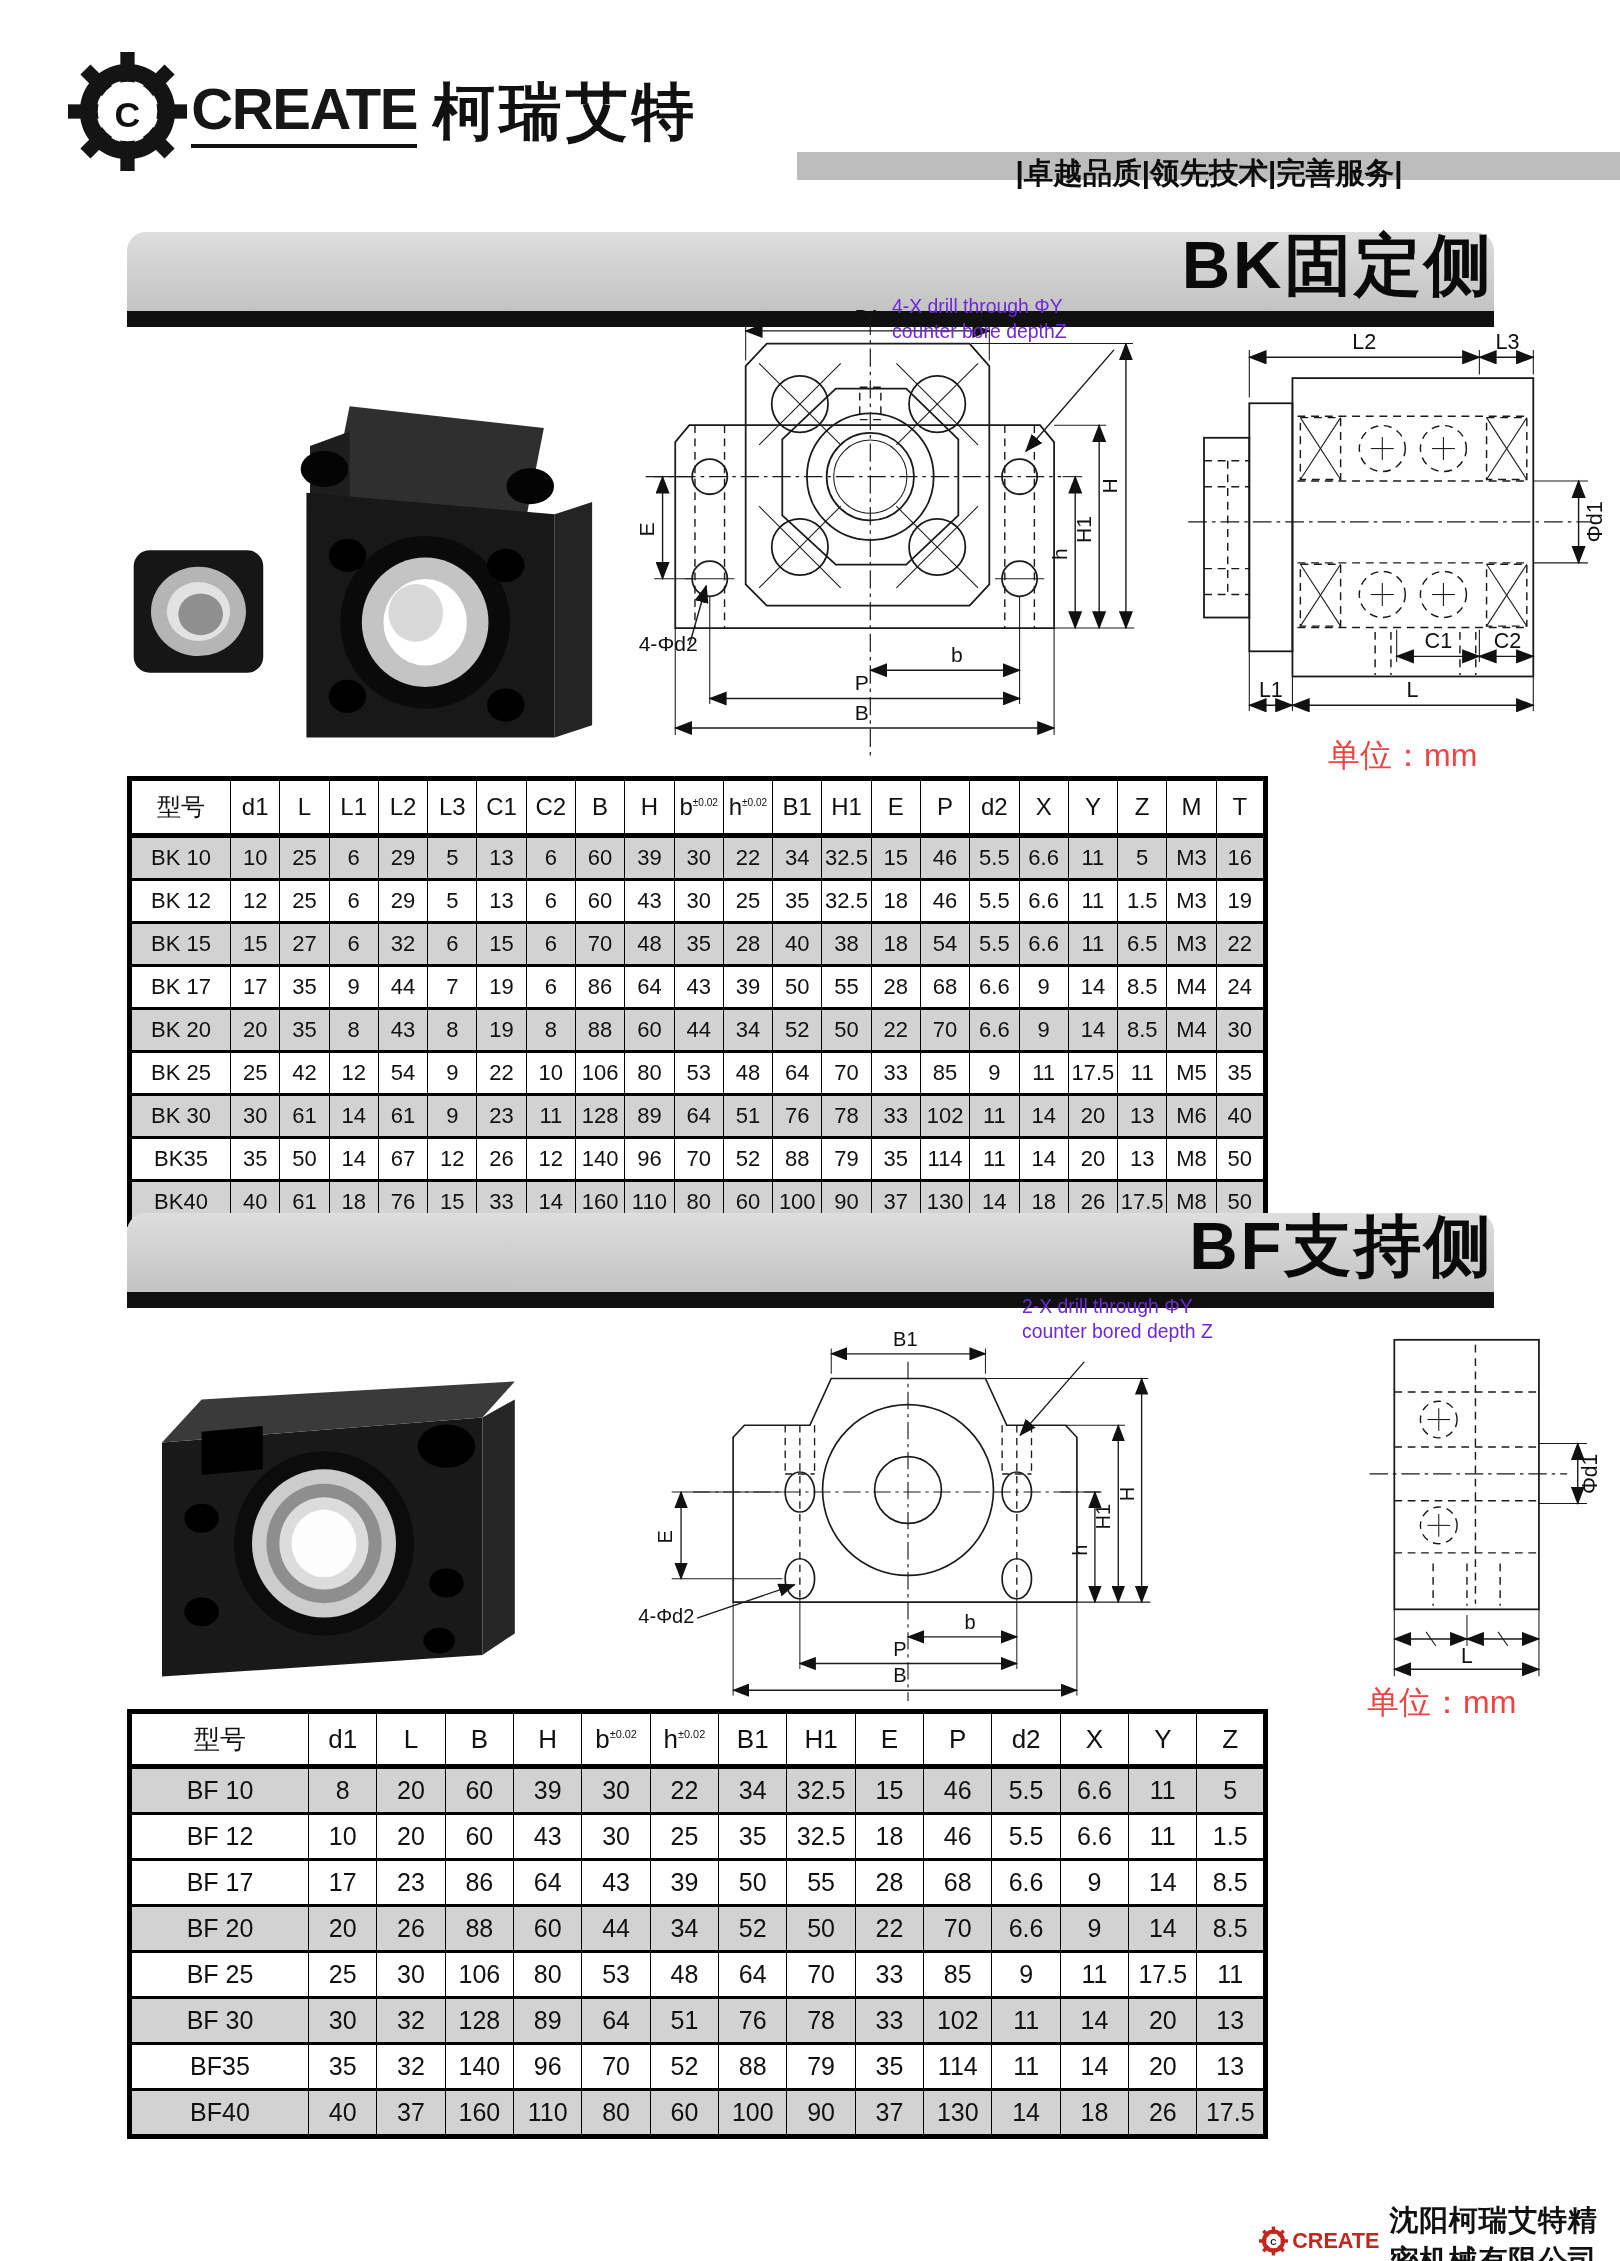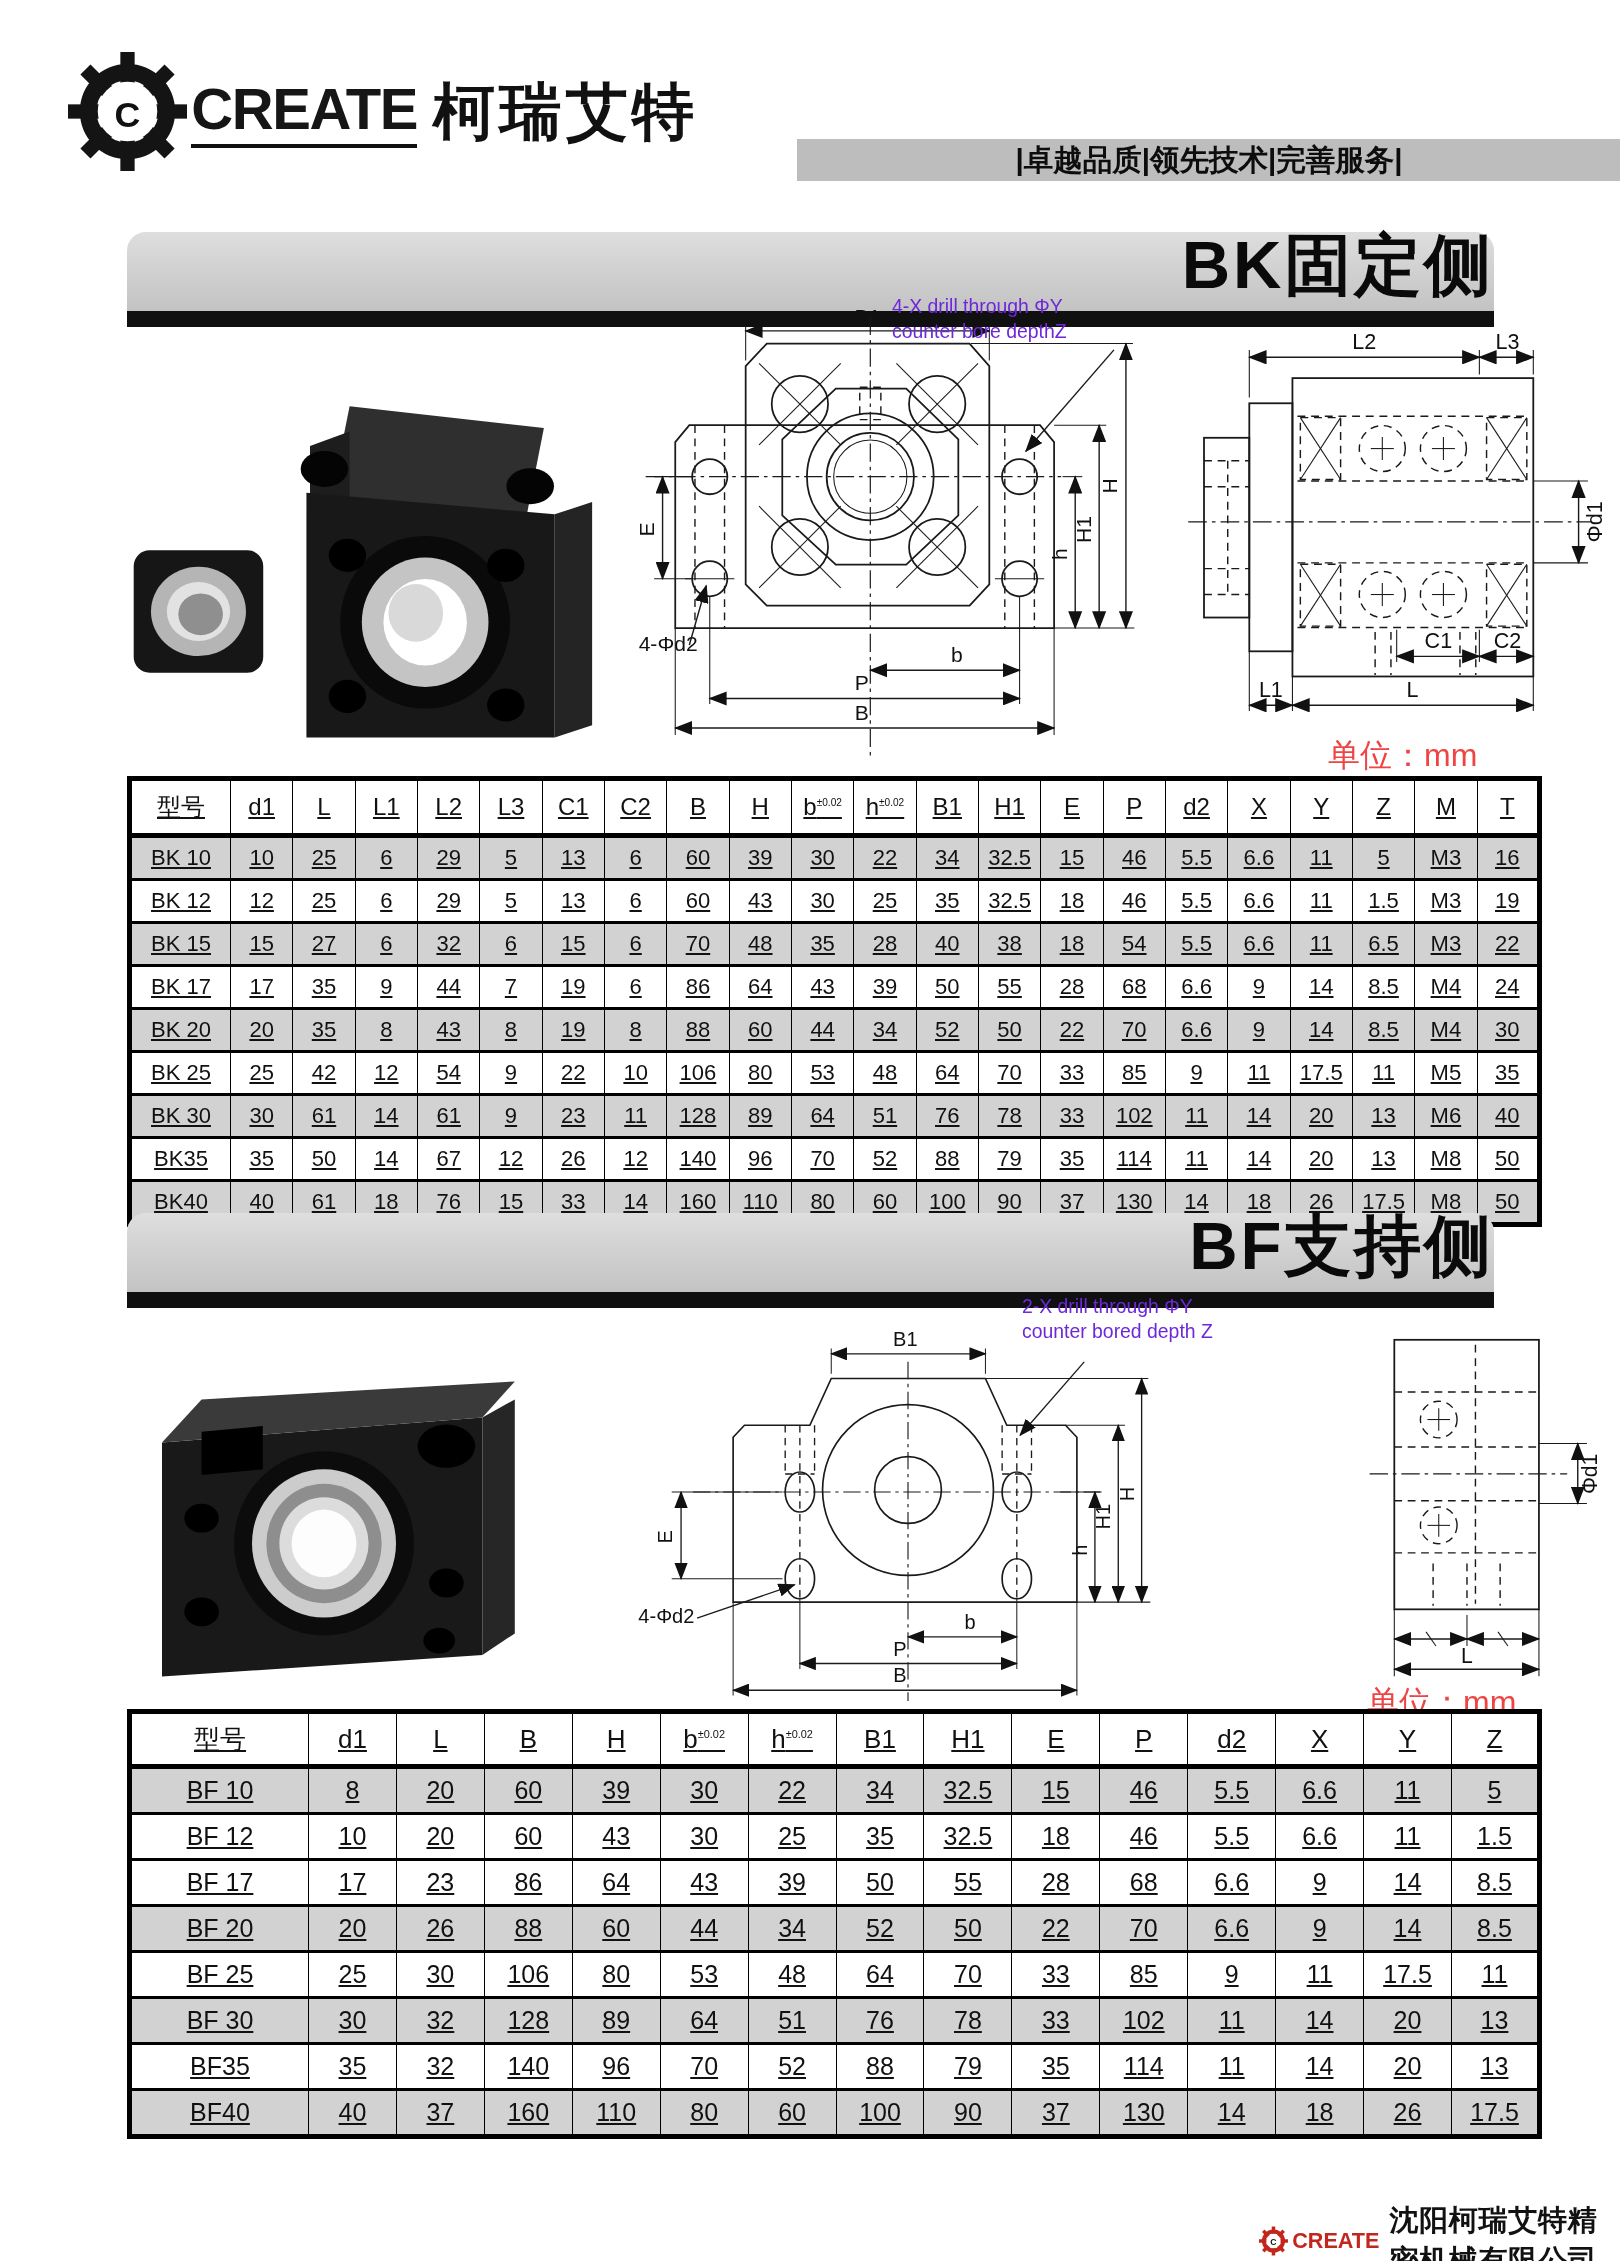--- a/index.html
+++ b/index.html
@@ -5,41 +5,41 @@
   html,body{margin:0;padding:0;background:#ffffff;}
   .sheet{position:relative;width:1621px;height:2261px;background:#fff;overflow:hidden;
          font-family:"Liberation Sans",sans-serif;color:#111;}
   
   .logo{position:absolute;left:68px;top:52px;display:flex;align-items:center;}
   .gear{width:119px;height:119px;}
   .gear-sm{width:52px;height:52px;}
   .brand-en{font-size:58px;font-weight:bold;letter-spacing:-1.4px;margin-left:4.3px;
             border-bottom:4.3px solid #111;padding-bottom:2.9px;color:#161616;}
   .brand-cn{font-size:62px;font-weight:bold;margin-left:16px;letter-spacing:4.3px;}
-  .tagline{position:absolute;left:797px;right:0;top:139px;height:42px;background:#bdbdbd;
+  .tagline{position:absolute;left:797px;right:0;top:152px;height:28px;background:#bdbdbd;
            text-align:center;line-height:42px;font-size:29.5px;font-weight:bold;color:#0d0d0d;}
   
   .band{position:absolute;left:127px;width:1367px;}
   .band-gray{height:79px;background:linear-gradient(#dedede,#c3c3c3);
              border-radius:18.7px 18.7px 0 0;text-align:right;line-height:66px;
              font-size:67px;font-weight:bold;color:#0a0a0a;letter-spacing:2.9px;}
   .band-black{height:16px;background:#101010;}
   
   .abs{position:absolute;}
   .note{position:absolute;font-size:19.4px;line-height:1.3;color:#6d28d9;}
   .unit{position:absolute;font-size:32px;color:#ef4444;}
   
   .ln{stroke:#1a1a1a;stroke-width:2.5;fill:none;}
   .thin{stroke:#1a1a1a;stroke-width:1.5;fill:none;}
   .dim{stroke:#1a1a1a;stroke-width:2;fill:none;}
   .dash{stroke:#1a1a1a;stroke-width:2;fill:none;stroke-dasharray:11 8;}
   .cl{stroke:#1a1a1a;stroke-width:1.7;fill:none;stroke-dasharray:26 7 5 7;}
   svg text{font-size:30px;fill:#111;font-family:"Liberation Sans",sans-serif;}
   
-  table{border-collapse:collapse;table-layout:fixed;width:1415px;background:#fff;text-decoration:underline;}
+  table{border-collapse:collapse;table-layout:fixed;width:1141px;background:#fff;}
   th,td{border:1.8px solid #000;text-align:center;overflow:hidden;font-weight:normal;padding:0;}
   table{border:5px solid #000;}
   thead tr{border-bottom:5px solid #000;}
   tbody tr{border-top:3.6px solid #000;}
   tr.shade td{background:#d2d2d2;}
   sup{font-size:0.42em;vertical-align:super;}
   .bk-table th{height:52px;font-size:24px;}
   .bk-table td{height:40px;font-size:22px;}
   .bk-table th:first-child,.bk-table td:first-child{width:98px;}
   .bf-table th{height:50px;font-size:26px;}

